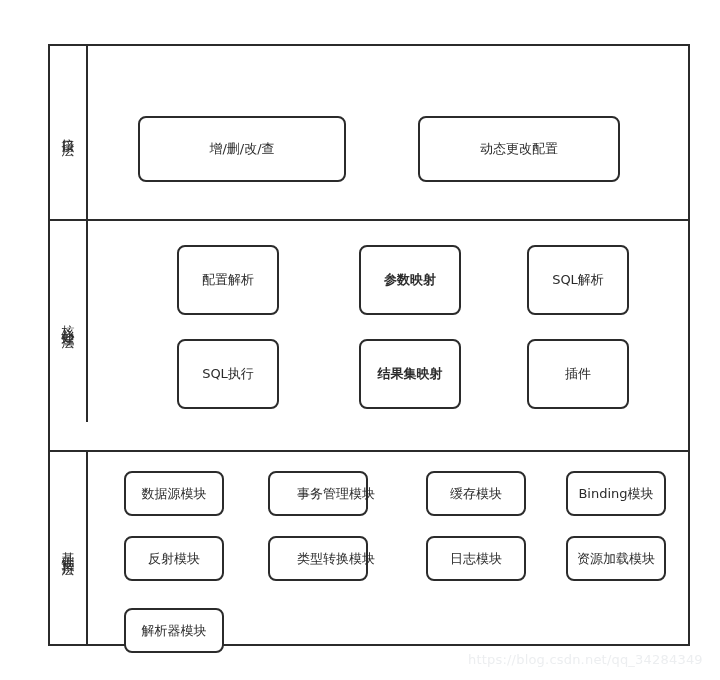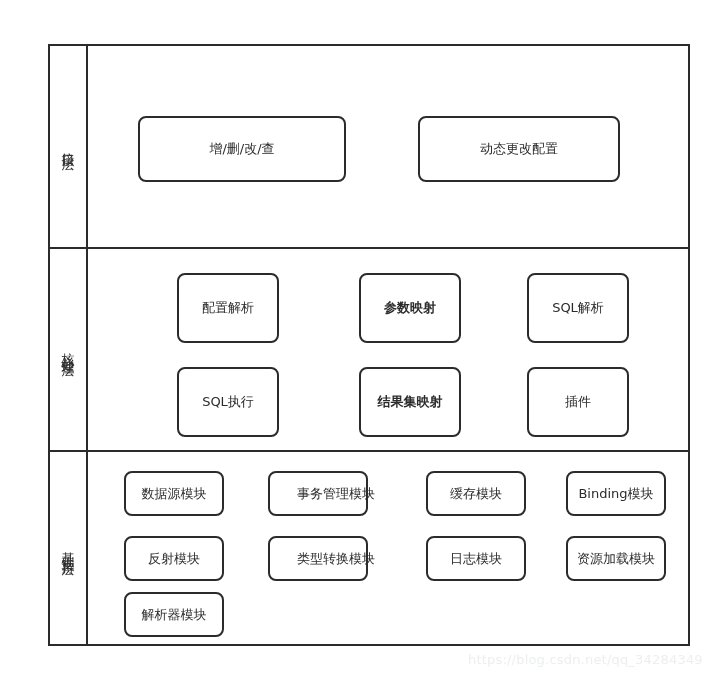--- a/index.html
+++ b/index.html
@@ -31,23 +31,23 @@
 
   .layer {
     display: flex;
     flex-direction: row;
     box-sizing: border-box;
     position: relative;
   }
   .layer + .layer {
     border-top: 2px solid #2b2b2b;
   }
-  .layer-interface { height: 201px; border-radius: 25px; }
+  .layer-interface { height: 173px; border-radius: 25px; }
   .layer-core      { height: 203px; gap: 11px; }
-  .layer-base      { flex: 1 1 auto; }
+  .layer-base      { flex: 1 1 auto; margin-top: 28px; }
 
   
   .layer-label {
     width: 38px;
     flex: 0 0 38px;
     border-right: 2px solid #2b2b2b;
     box-sizing: border-box;
     display: flex;
     align-items: center;
     justify-content: center;
@@ -95,21 +95,21 @@
   .core-r1 { top: 24px; }
   .core-r2 { top: 118px; }
   .core-c1 { left: 78px; }
   .core-c2 { left: 260px; font-weight: bold; }
   .core-c3 { left: 428px; }
 
   
   .base-node { width: 100px; height: 45px; }
   .base-r1 { top: 19px; }
   .base-r2 { top: 84px; }
-  .base-r3 { top: 140px; }
+  .base-r3 { top: 156px; }
   .base-c1 { left: 36px; }
   .base-c2 { left: 180px; padding-left: 36px; }
   .base-c3 { left: 338px; text-align: right; }
   .base-c4 { left: 478px; }
 
   
   #watermark {
     position: absolute;
     left: 468px;
     top: 652px;

